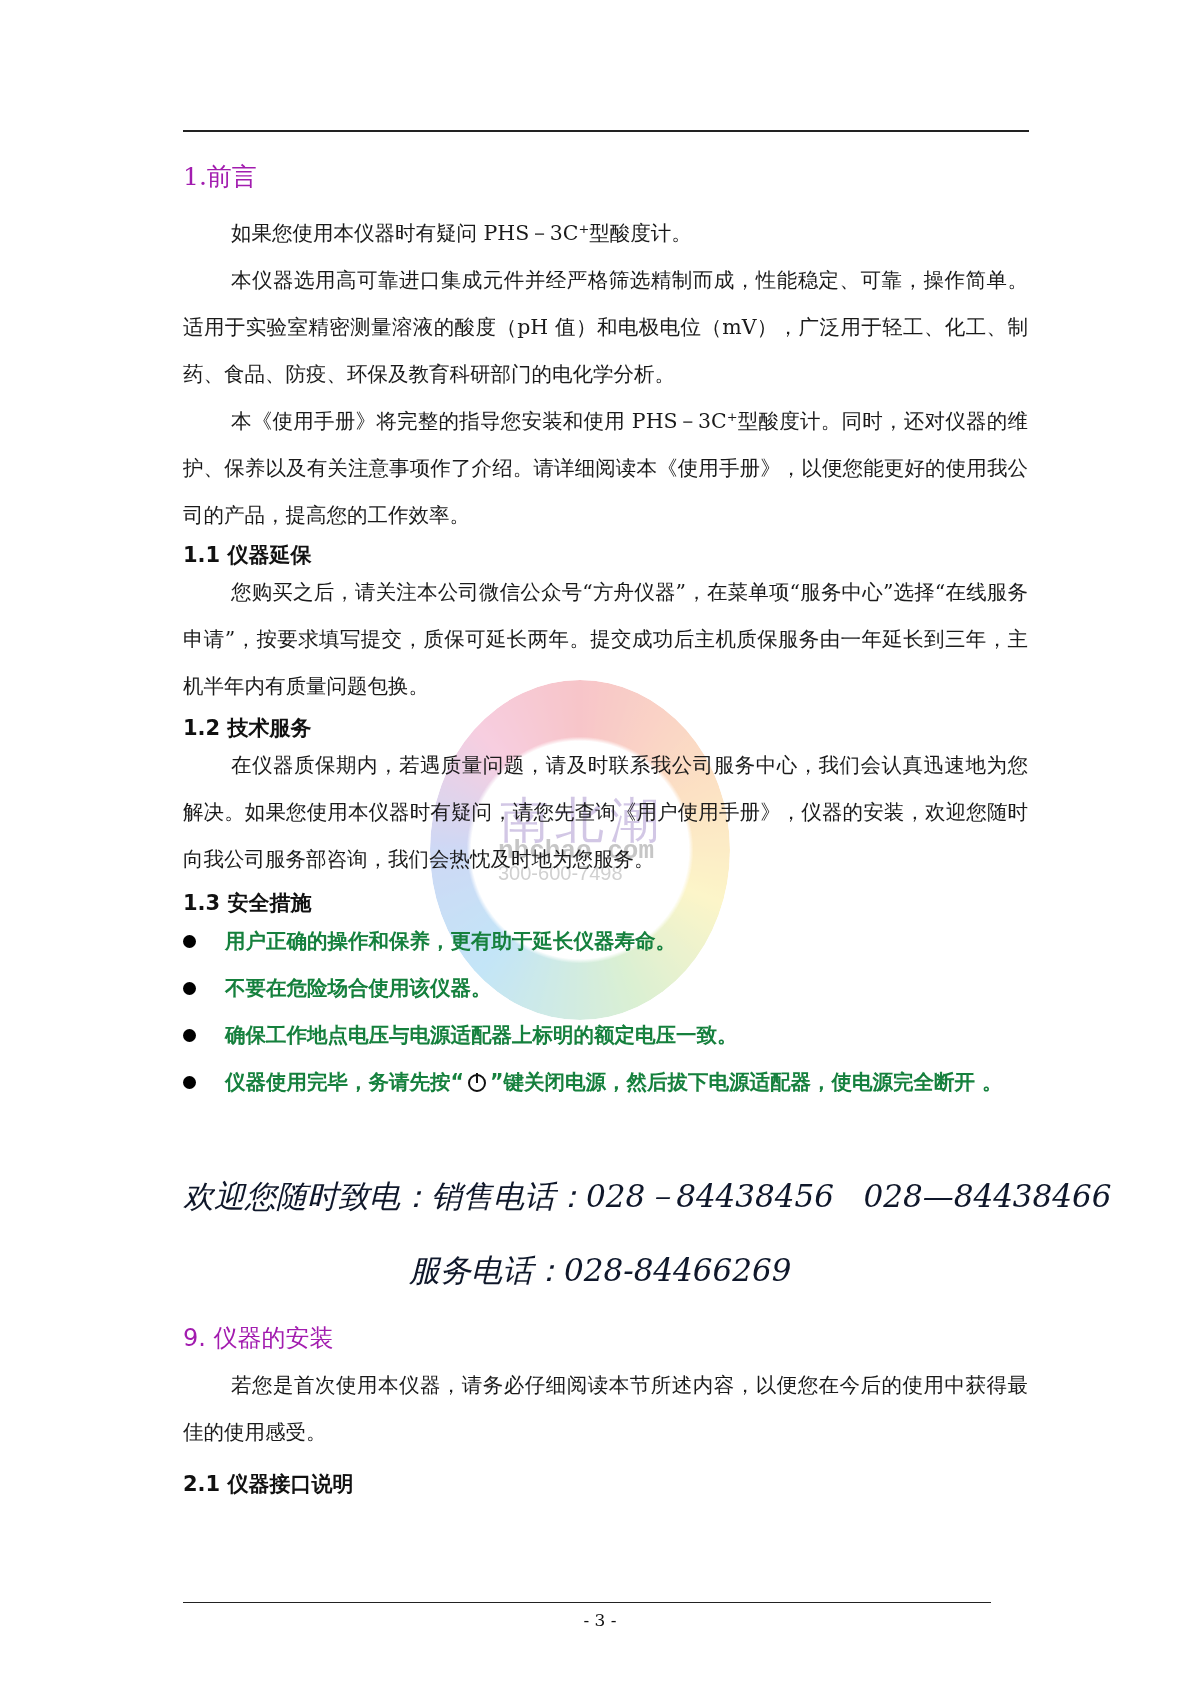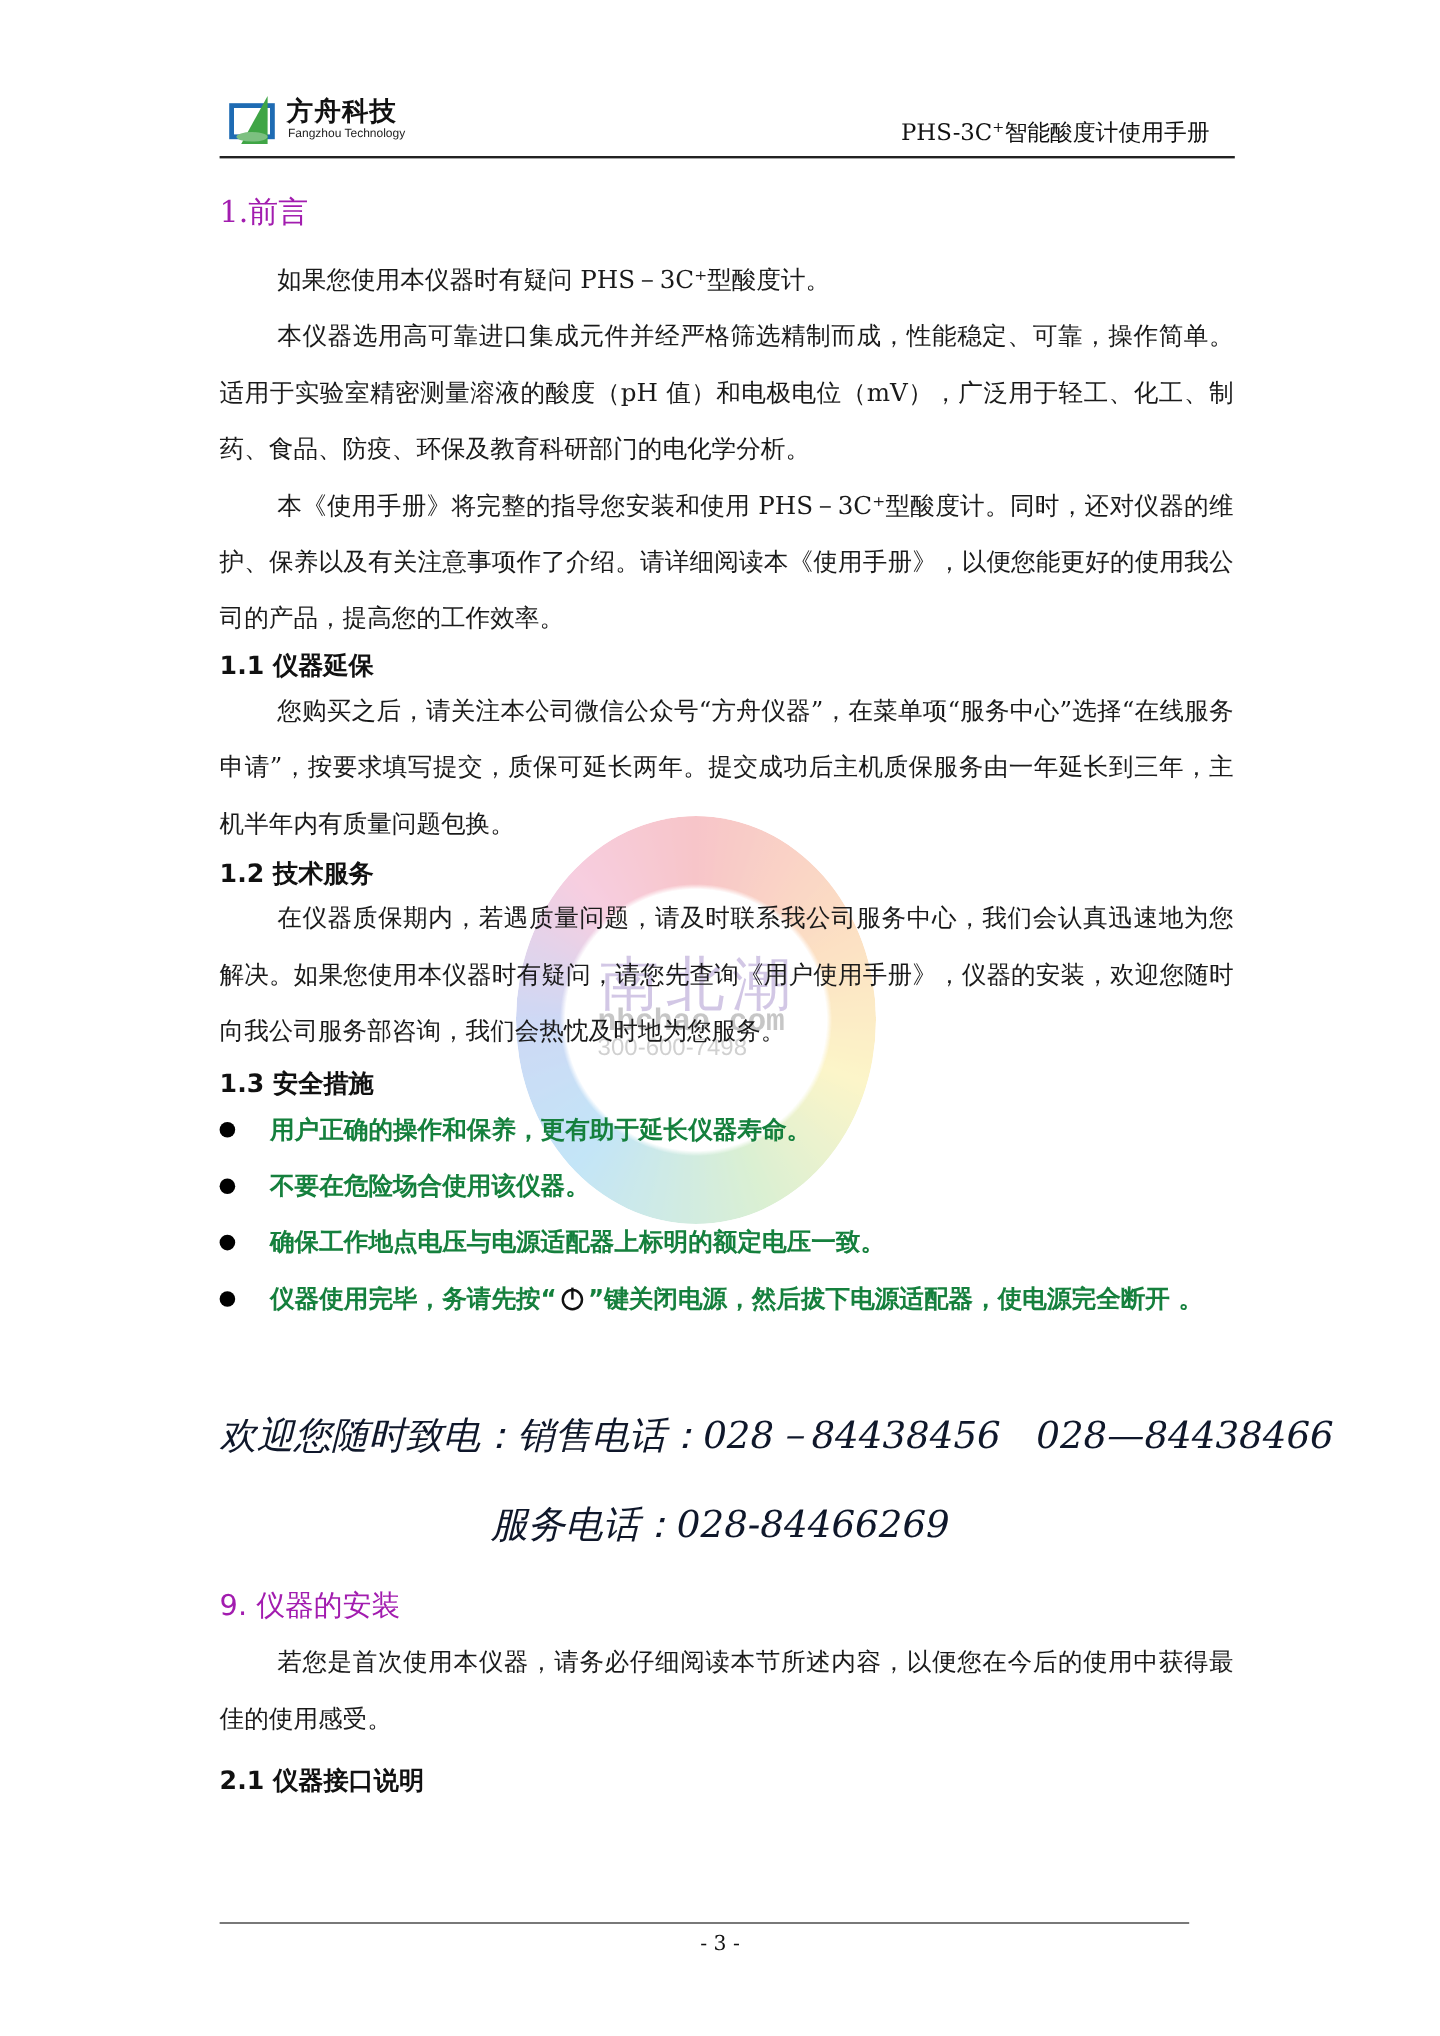--- a/index.html
+++ b/index.html
@@ -43,30 +43,20 @@
       mask: radial-gradient(circle, transparent 48%, #000 50%); opacity: 0.6; }
     .wm-cn { position: absolute; left: 80px; top: 148px; font-size: 49px; color: #4c1d95; opacity: 0.45; font-family: Liberation Mono, monospace; letter-spacing: 6px; }
     .wm-site { position: absolute; left: 78px; top: 196px; font-family: Liberation Mono, monospace; font-size: 26px; color: #999; font-weight: bold; }
     .wm-phone { position: absolute; left: 78px; top: 222px; font-family: "Liberation Sans", "DejaVu Sans", sans-serif; font-size: 20px; color: #aaa; }
   </style>
 </head>
 <body>
 
 <div class="page">
 
-  <div class="header">
-    <div class="logo">
-      <div class="logo-frame"></div>
-      <div class="logo-sail"></div>
-      <div class="logo-wave"></div>
-    </div>
-    <span class="logo-text-cn">方舟科技</span>
-    <span class="logo-text-en">Fangzhou Technology</span>
-    <div class="doc-title"><span>PHS-3C</span><sup>+</sup><span>智能酸度计使用手册</span></div>
-  </div>
   <div class="header-rule"></div>
 
   <div class="watermark">
     <div class="wm-ring"></div>
     <div class="wm-cn">南北潮</div>
     <div class="wm-site">nbchao.com</div>
     <div class="wm-phone">300-600-7498</div>
   </div>
 
   <div class="content">

